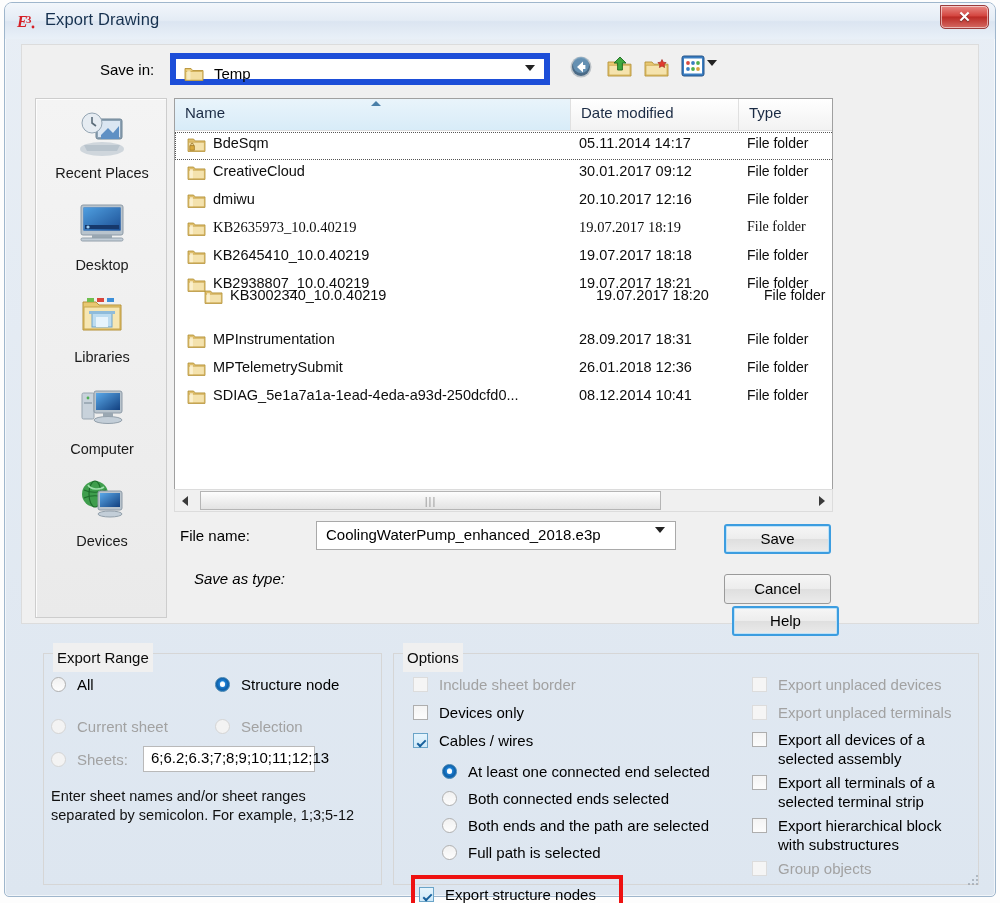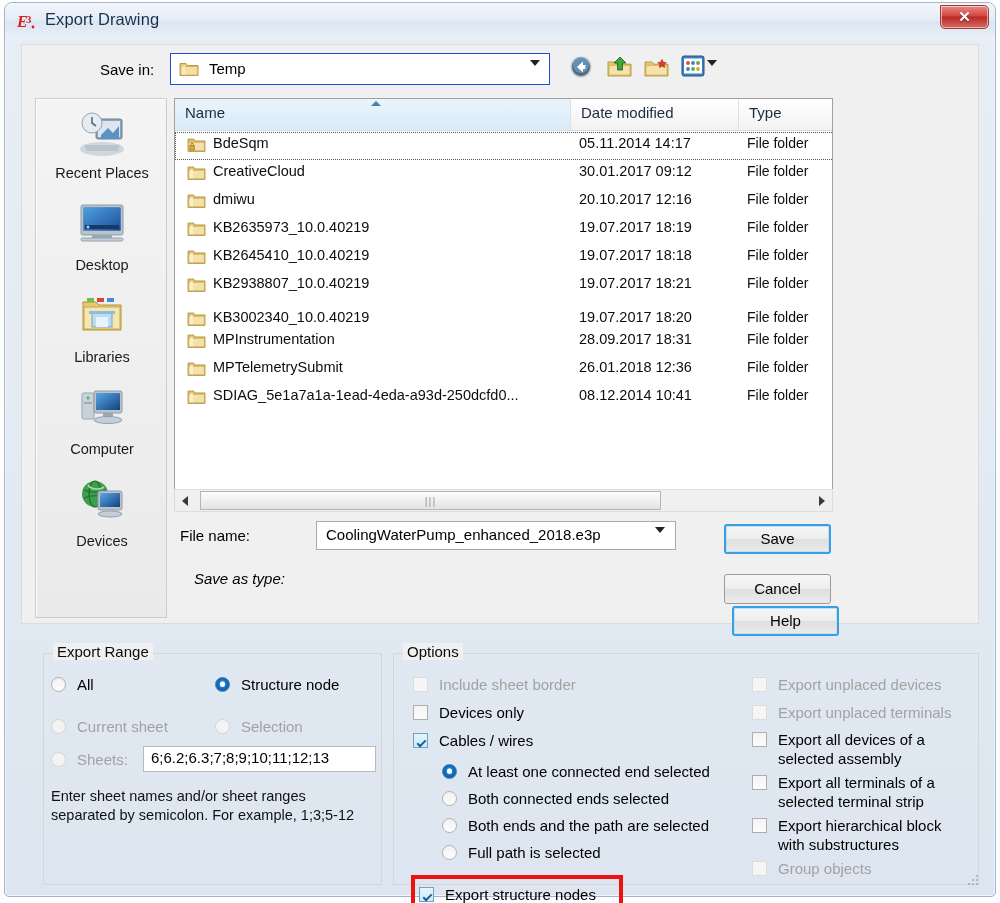--- a/index.html
+++ b/index.html
@@ -57,21 +57,21 @@
     background:#f0f0f0;
     border:1px solid #d4d4d4;
     box-sizing:border-box;
   }
   #browse-panel{left:6px;top:5px;width:958px;height:580px;background:#f0f0f0;border:1px solid #dcdcdc;}
 
   
   #saveinlabel{position:absolute;left:78px;top:16px;font-size:15px;}
   #saveincombo{
     position:absolute;left:148px;top:8px;width:380px;height:32px;
-    background:#fff;border:1px solid #1d4ed8;box-sizing:border-box;
+    background:#fff;border:6px solid #1d4ed8;box-sizing:border-box;
   }
   #saveincombo .fi{position:absolute;left:8px;top:6px;}
   #saveincombo .txt{position:absolute;left:38px;top:6px;font-size:15px;}
   #saveincombo .arrow{position:absolute;right:9px;top:12px;}
   .tri-down{
     width:0;height:0;border-left:5px solid transparent;border-right:5px solid transparent;
     border-top:6px solid #222;
   }
   
   .tbicon{position:absolute;top:10px;cursor:pointer;}
@@ -158,21 +158,21 @@
     background:linear-gradient(to bottom,#f6f6f6 0%,#ededed 48%,#dfdfdf 52%,#ebebeb 100%);
     border:1px solid #9a9a9a;
   }
   .btn.focus{border:2px solid #3c9de0;box-shadow:0 0 0 1px #bfe2f7 inset;line-height:26px;}
   #btn-save{top:479px;}
   #btn-cancel{top:521px;margin-top:8px;}
   #btn-help{top:561px;margin-left:8px;}
 
   
   .group{position:absolute;border:1px solid #d6d6d6;box-sizing:border-box;background:transparent;}
-  .group > .gtitle{position:absolute;left:9px;top:-11px;background:#f0f0f0;padding:0 4px;font-size:15px;color:#0b0b0b;}
+  .group > .gtitle{position:absolute;left:9px;top:-11px;background:#f0f0f0;padding:6px 4px;font-size:15px;color:#0b0b0b;}
   #grp-range{left:28px;top:614px;width:339px;height:232px;}
   #grp-options{left:378px;top:614px;width:586px;height:232px;}
 
   
   .ctl{position:absolute;cursor:pointer;}
   .ctl .lab{position:absolute;left:26px;top:0px;font-size:15px;white-space:nowrap;}
   .ctl.disabled .lab{color:#a2a2a2;}
   .ctl.multiline .lab{white-space:normal;width:170px;line-height:19px;top:-1px;}
   .radio{
     position:absolute;left:0;top:1px;width:15px;height:15px;border-radius:50%;
@@ -195,21 +195,21 @@
   }
   .check.on{background:linear-gradient(to bottom,#e5f4fd,#cfe9f9);border:1px solid #6aa4c8;}
   .check.on::after{
     content:"";position:absolute;left:3px;top:6px;width:7px;height:3px;
     border-left:2px solid #17609c;border-bottom:2px solid #17609c;
     transform:rotate(-45deg);
   }
   .check.dis{background:#f5f5f5;border:1px solid #dcdcdc;}
 
   #sheetsinput{
-    position:absolute;left:128px;top:707px;width:233px;height:26px;
+    position:absolute;left:128px;top:707px;width:172px;height:26px;
     background:#fff;border:1px solid #b9b9b9;box-sizing:border-box;
   }
   #sheetsinput .v{position:absolute;left:7px;top:2px;font-size:15px;white-space:nowrap;}
   #hint{position:absolute;left:36px;top:748px;width:316px;font-size:14.5px;line-height:19px;color:#111;}
 
   
   #redbox{
     position:absolute;left:396px;top:836px;width:212px;height:42px;
     border:4px solid #ee1111;box-sizing:border-box;background:transparent;
   }
@@ -419,21 +419,21 @@
             <div class="row" style="top: 89px;">
               <span class="fi"><svg width="19" height="17" viewBox="0 0 19 17">
   <path d="M1 3h5.6l1.5 1.9H18V15.4H1z" fill="#dfbe6c" stroke="#b08f33" stroke-width=".8"></path>
   <path d="M1.6 6.2h15.8v8.6H1.6z" fill="#f4e2ad" stroke="#c6a24a" stroke-width=".7"></path>
   <path d="M3 5.2h2.9v9H3z" fill="#fbf2d4" opacity=".85"></path>
 </svg></span>
               <span class="nm">dmiwu</span>
               <span class="dt">20.10.2017 12:16</span>
               <span class="tp">File folder</span>
             </div>
-            <div class="row" style="top: 117px;">
+            <div class="row" style="top: 117px; font-family: Liberation Serif, serif;">
               <span class="fi"><svg width="19" height="17" viewBox="0 0 19 17">
   <path d="M1 3h5.6l1.5 1.9H18V15.4H1z" fill="#dfbe6c" stroke="#b08f33" stroke-width=".8"></path>
   <path d="M1.6 6.2h15.8v8.6H1.6z" fill="#f4e2ad" stroke="#c6a24a" stroke-width=".7"></path>
   <path d="M3 5.2h2.9v9H3z" fill="#fbf2d4" opacity=".85"></path>
 </svg></span>
               <span class="nm">KB2635973_10.0.40219</span>
               <span class="dt">19.07.2017 18:19</span>
               <span class="tp">File folder</span>
             </div>
             <div class="row" style="top: 145px;">
@@ -449,21 +449,21 @@
             <div class="row" style="top: 173px;">
               <span class="fi"><svg width="19" height="17" viewBox="0 0 19 17">
   <path d="M1 3h5.6l1.5 1.9H18V15.4H1z" fill="#dfbe6c" stroke="#b08f33" stroke-width=".8"></path>
   <path d="M1.6 6.2h15.8v8.6H1.6z" fill="#f4e2ad" stroke="#c6a24a" stroke-width=".7"></path>
   <path d="M3 5.2h2.9v9H3z" fill="#fbf2d4" opacity=".85"></path>
 </svg></span>
               <span class="nm">KB2938807_10.0.40219</span>
               <span class="dt">19.07.2017 18:21</span>
               <span class="tp">File folder</span>
             </div>
-            <div class="row" style="top: 207px;">
+            <div class="row" style="top: 185px; margin-left: 17px;">
               <span class="fi"><svg width="19" height="17" viewBox="0 0 19 17">
   <path d="M1 3h5.6l1.5 1.9H18V15.4H1z" fill="#dfbe6c" stroke="#b08f33" stroke-width=".8"></path>
   <path d="M1.6 6.2h15.8v8.6H1.6z" fill="#f4e2ad" stroke="#c6a24a" stroke-width=".7"></path>
   <path d="M3 5.2h2.9v9H3z" fill="#fbf2d4" opacity=".85"></path>
 </svg></span>
               <span class="nm">KB3002340_10.0.40219</span>
               <span class="dt">19.07.2017 18:20</span>
               <span class="tp">File folder</span>
             </div>
             <div class="row" style="top: 229px;">

